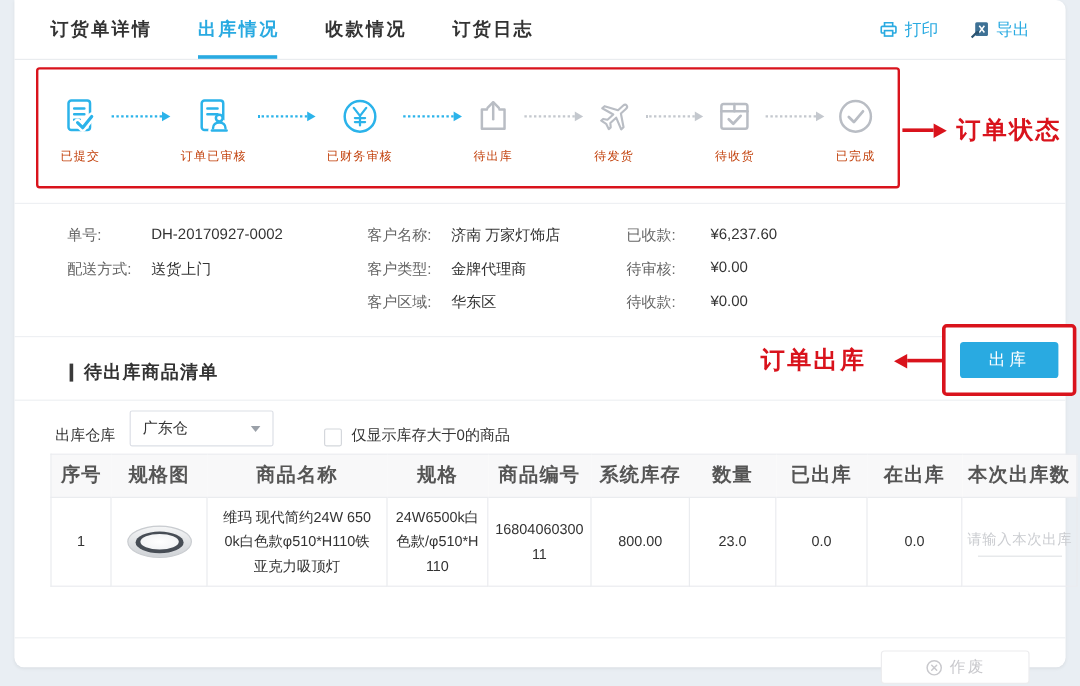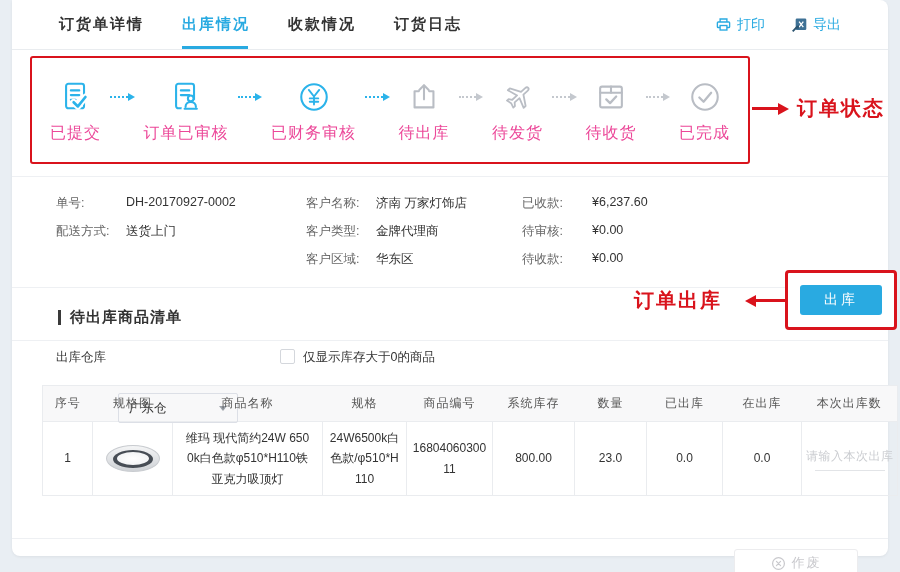--- a/index.html
+++ b/index.html
@@ -14,21 +14,21 @@
     position: relative;
     width: 876px;
     height: 556px;
     background: #fff;
     border-radius: 0 8px 8px 8px;
     box-shadow: 0 1px 3px rgba(0,0,0,.06);
   }
   
   .tabbar {
     display: flex; align-items: stretch;
-    height: 50px; padding: 0 47px;
+    height: 50px; padding: 0 30px;
     border-bottom: 1px solid #e9ecef;
   }
   .tabs { display: flex; gap: 38px; }
   .tab {
     position: relative; display: flex; align-items: center;
     font-size: 15px; font-weight: bold; color: #333;
     letter-spacing: 2px; cursor: pointer;
   }
   .tab.active { color: #29aae1; }
   .tab.active::after {
@@ -46,21 +46,21 @@
     width: 720px;
     border: 2px solid #d9131c;
     border-radius: 3px;
     padding: 22px 18px 18px 18px;
   }
   .steps { display: flex; align-items: flex-start; }
   .step { display: flex; flex-direction: column; align-items: center; }
   .sicon { height: 34px; display: flex; align-items: center; }
   .step.done { color: #2bb3ea; }
   .step.pending { color: #b9bdc4; }
-  .slabel { margin-top: 9px; font-size: 16px; color: #ec4899; white-space: nowrap; letter-spacing: 1px; }
+  .slabel { margin-top: 9px; font-size: 10px; color: #c2410c; white-space: nowrap; letter-spacing: 1px; }
   .arrow { flex: 1; height: 34px; display: flex; align-items: center; margin: 0 9px; }
   .arrow .dots { flex: 1; border-top: 2px dotted #2bb3ea; }
   .arrow .head {
     width: 0; height: 0;
     border-left: 7px solid #2bb3ea;
     border-top: 4.5px solid transparent;
     border-bottom: 4.5px solid transparent;
   }
   .arrow.pending .dots { border-top-color: #c4c8ce; }
   .arrow.pending .head { border-left-color: #c4c8ce; }
@@ -100,36 +100,36 @@
   .info-label { width: 70px; color: #666; flex: none; }
   .info-value { color: #333; }
   
   .section-head {
     position: relative;
     padding: 20px 30px 13px 46px;
     border-bottom: 1px solid #eef0f3;
   }
   .sec-title { font-size: 15px; font-weight: bold; color: #333; letter-spacing: 1px; display: flex; align-items: center; }
   .sec-title::before { content: ""; width: 3px; height: 15px; background: #3a3a3a; margin-right: 9px; }
-  .filter-row { display: flex; align-items: flex-start; padding: 8px 30px 0 44px; height: 38px; }
+  .filter-row { display: flex; align-items: flex-end; padding: 8px 30px 0 34px; height: 38px; }
   .flabel { font-size: 12.5px; color: #333; margin-right: 12px; }
   .select {
     width: 120px; height: 30px;
     border: 1px solid #dcdfe6; border-radius: 2px;
     display: flex; align-items: center; padding: 0 10px;
     font-size: 12.5px; color: #333; cursor: pointer; margin-top: 44px;
   }
   .select .caret { margin-left: auto; width: 0; height: 0; border-top: 5px solid #9aa0a8; border-left: 4.5px solid transparent; border-right: 4.5px solid transparent; }
   .checkbox { width: 15px; height: 15px; border: 1px solid #d4d7dc; border-radius: 2px; background: #fff; margin-left: 42px; cursor: pointer; flex: none; }
   .cblabel { font-size: 12.5px; color: #333; margin-left: 8px; }
   
   table { margin: 6px 30px 0 30px; width: 816px; border-collapse: collapse; table-layout: fixed; }
   thead th {
     height: 36px; background: #f8f8f9;
-    font-size: 12px; font-weight: normal; color: #555;
+    font-size: 16px; font-weight: bold; color: #555;
     border-top: 1px solid #eaecef; border-bottom: 1px solid #eaecef;
     letter-spacing: 1px;
   }
   thead th:first-child { border-left: 1px solid #eaecef; }
   thead th:last-child { border-right: 1px solid #eaecef; }
   tbody td {
     height: 74px; border: 1px solid #eaecef;
     font-size: 12px; color: #333; text-align: center;
     padding: 0 4px; line-height: 1.7; word-break: break-all;
   }

